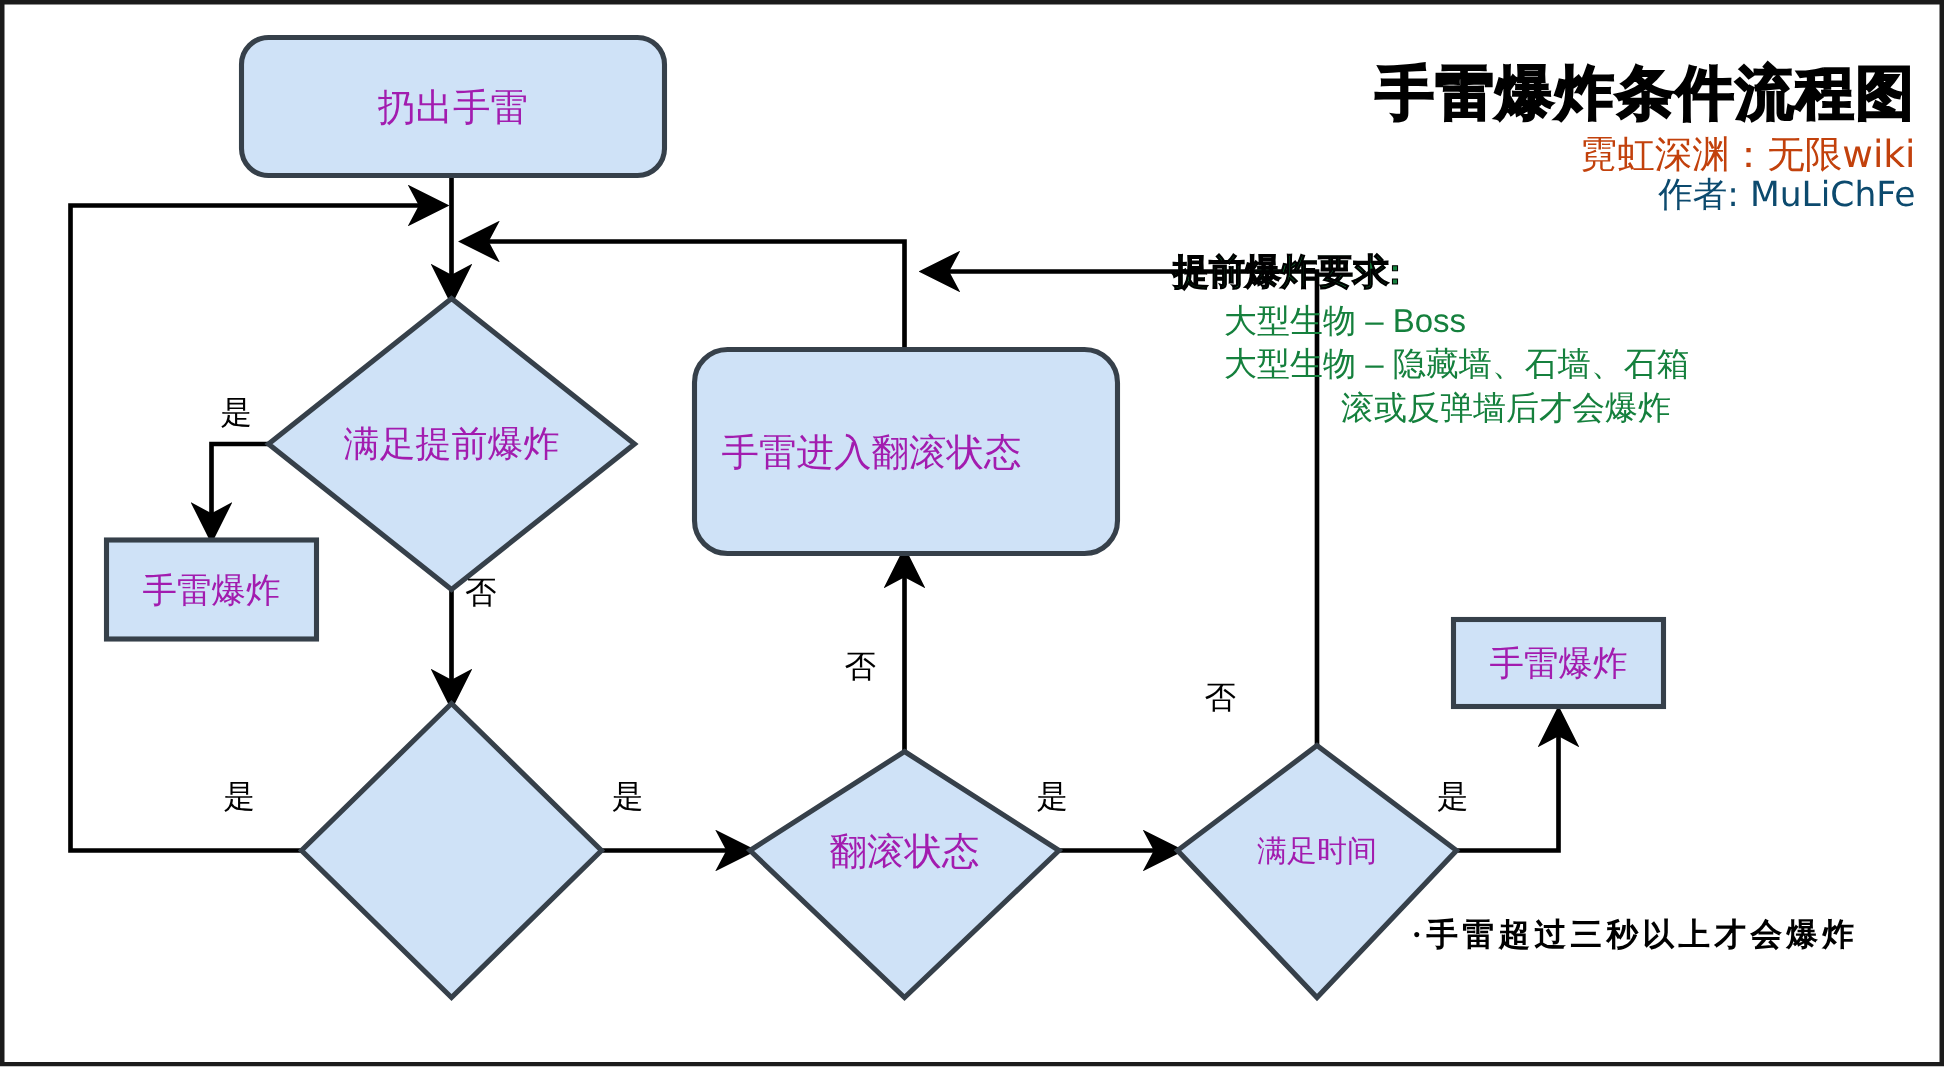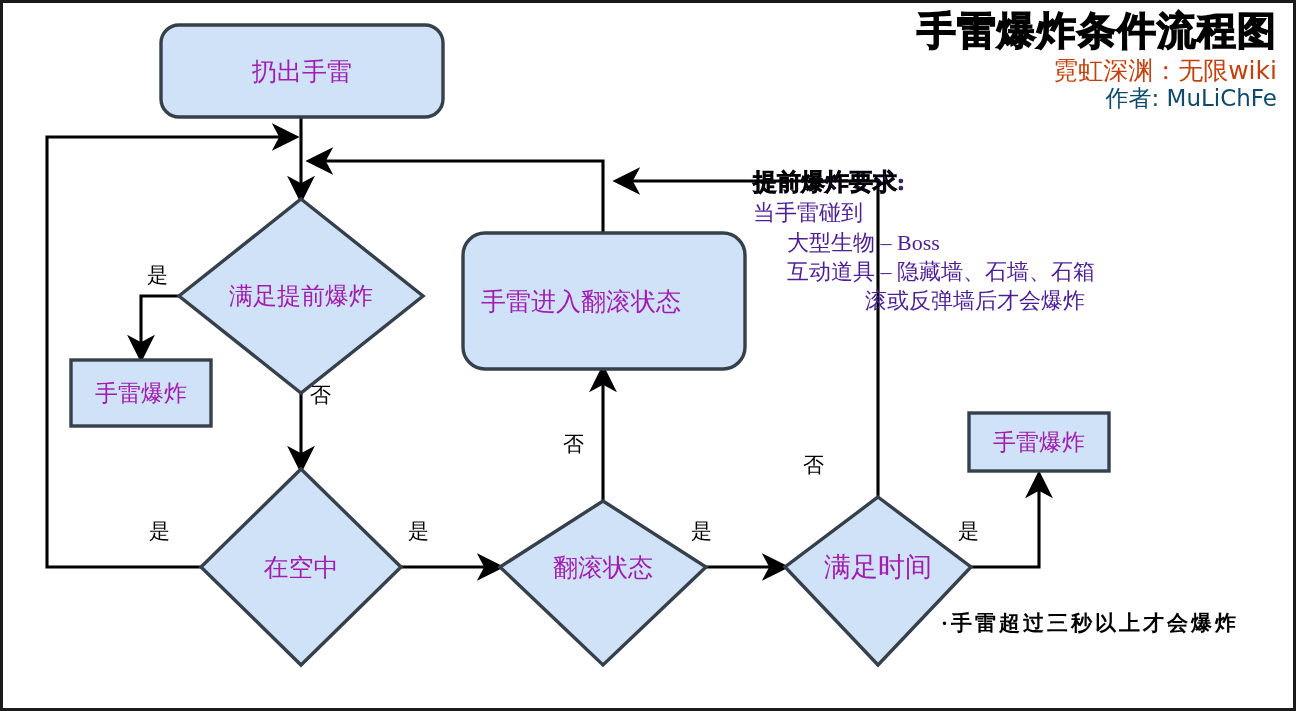--- a/index.html
+++ b/index.html
@@ -38,41 +38,42 @@
     position:absolute;right:16px;top:8px;
     text-align:right;
   }
   #title{
     font-family:"DejaVu Sans","Liberation Sans",sans-serif;
     font-weight:bold;
     font-size:39px;
     letter-spacing:1px;
     color:#000000;
     line-height:1.05;
+    margin-top:32px;
     -webkit-text-stroke:1.4px #000;
   }
   #subtitle{
     font-family:"DejaVu Sans","Liberation Sans",sans-serif;
     font-size:25px;
     color:#c2410c;
     line-height:1.18;
     margin-top:4px;
   }
   #author{
     font-family:"DejaVu Sans","Liberation Sans",sans-serif;
     font-size:23px;
     color:#0c4a6e;
     line-height:1.18;
   }
 
   
   #req-note{
-    position:absolute;left:750px;top:164px;
-    color:#4c1d95;
-    font-family:Liberation Serif, serif;
+    position:absolute;left:779px;top:164px;
+    color:#15803d;
+    font-family:Liberation Sans, sans-serif;
   }
   #req-title{
     font-size:24px;font-weight:bold;
     -webkit-text-stroke:0.7px #000;
     line-height:1.25;
     margin-bottom:2px;
   }
   #req-sub{font-size:22px;line-height:1.3;}
   .req-item{font-size:22px;line-height:1.32;padding-left:34px;white-space:nowrap;}
   .req-cont{font-size:22px;line-height:1.32;padding-left:112px;white-space:nowrap;}
@@ -138,27 +139,26 @@
 
     <rect x="966" y="410" width="140" height="58" fill="#cfe2f7" stroke="#36404a" stroke-width="3.4"></rect>
   </svg>
 
   <div class="node-label" style="left:158px;top:22px;width:282px;height:92px;font-size:25px;">扔出手雷</div>
 
   <div class="node-label" style="left:176px;top:268px;width:244px;height:50px;font-size:24px;">满足提前爆炸</div>
 
   <div class="node-label" style="left:68px;top:357px;width:140px;height:66px;font-size:23px;">手雷爆炸</div>
 
-  <div class="node-label" style="left:198px;top:539px;width:200px;height:50px;font-size:25px;">在空中</div>
 
   <div class="node-label" style="left:497px;top:539px;width:206px;height:50px;font-size:25px;">翻滚状态</div>
 
   <div class="node-label" style="left:460px;top:230px;width:236px;height:136px;font-size:25px;">手雷进入翻滚状态</div>
 
-  <div class="node-label" style="left:782px;top:539px;width:186px;height:50px;font-size:27px;">满足时间</div>
+  <div class="node-label" style="left:782px;top:539px;width:186px;height:50px;font-size:20px;">满足时间</div>
 
   <div class="node-label" style="left:966px;top:410px;width:140px;height:58px;font-size:23px;">手雷爆炸</div>
 
   <div class="edge-label" style="left:144px;top:258px;">是</div>
 
   <div class="edge-label" style="left:307px;top:378px;">否</div>
 
   <div class="edge-label" style="left:146px;top:514px;">是</div>
 
   <div class="edge-label" style="left:405px;top:514px;">是</div>
@@ -172,21 +172,20 @@
   <div class="edge-label" style="left:955px;top:514px;">是</div>
 
   <div id="header">
     <div id="title">手雷爆炸条件流程图</div>
     <div id="subtitle">霓虹深渊：无限wiki</div>
     <div id="author">作者: MuLiChFe</div>
   </div>
 
   <div id="req-note">
     <div id="req-title">提前爆炸要求:</div>
-    <div id="req-sub">当手雷碰到</div>
     <div class="req-item">大型生物 – Boss</div>
-    <div class="req-item">互动道具 – 隐藏墙、石墙、石箱</div>
+    <div class="req-item">大型生物 – 隐藏墙、石墙、石箱</div>
     <div class="req-cont">滚或反弹墙后才会爆炸</div>
   </div>
 
   <div id="bottom-note">·手雷超过三秒以上才会爆炸</div>
 
 </div>
 
 </body></html>

